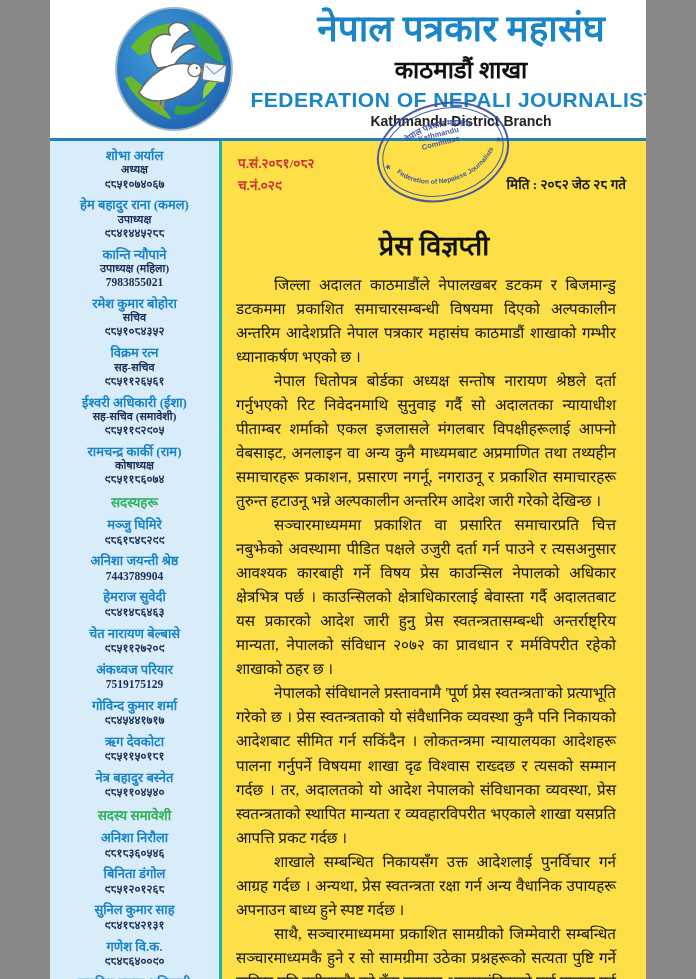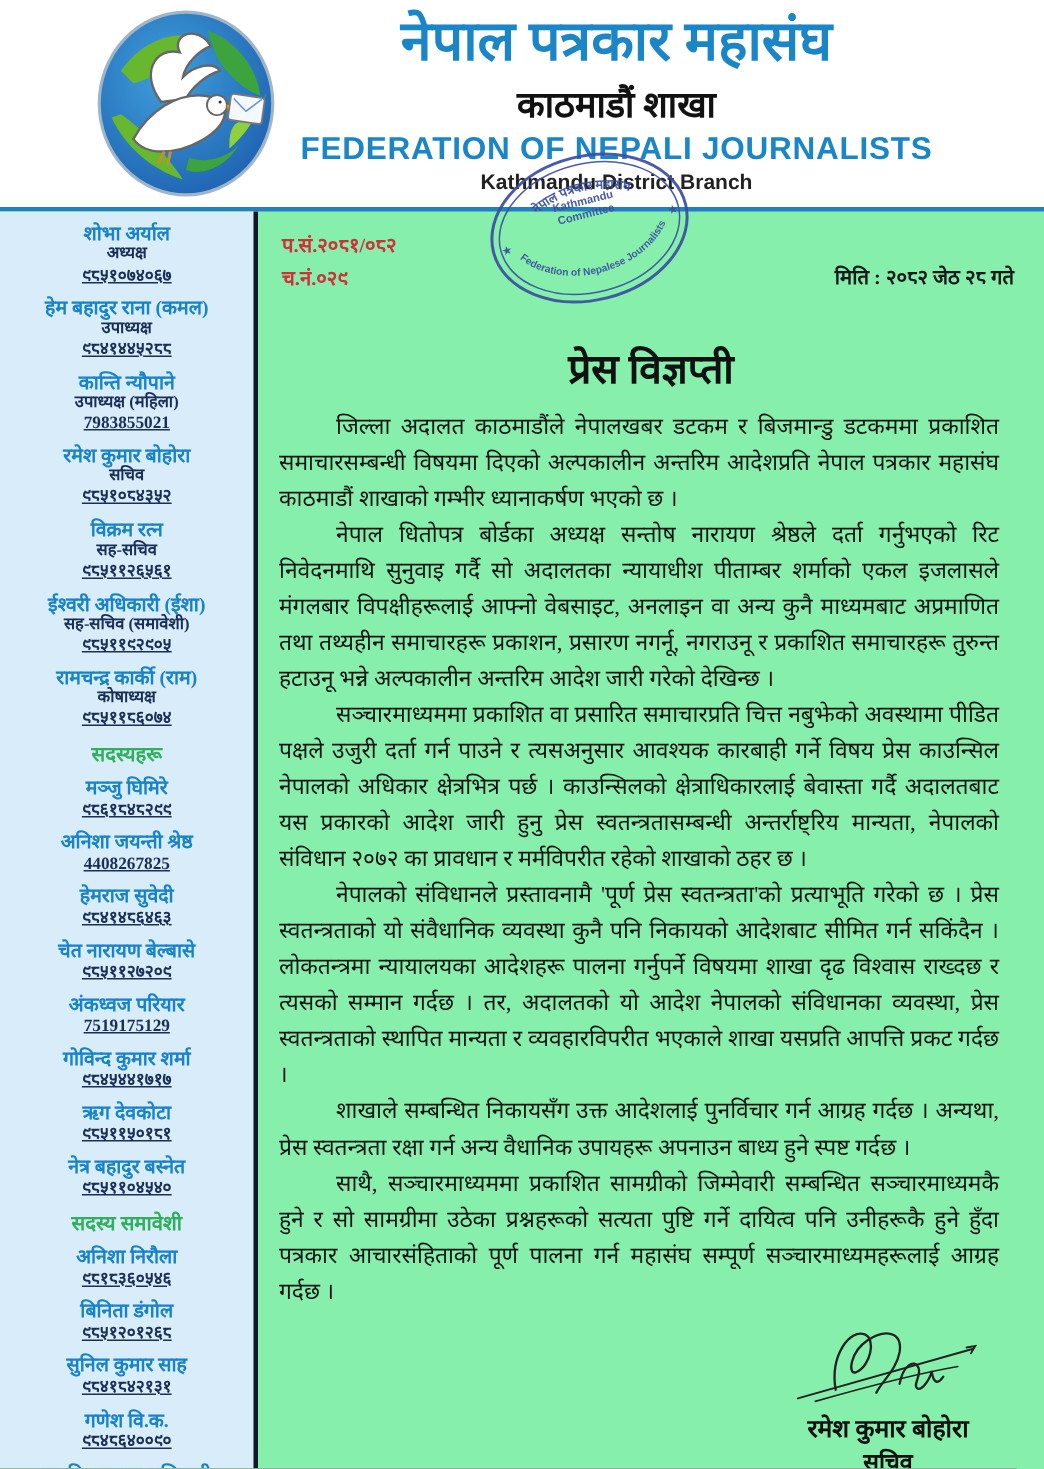--- a/index.html
+++ b/index.html
@@ -1,42 +1,42 @@
 <!DOCTYPE html>
 <html lang="ne"><head>
 <meta charset="utf-8">
 <style>
   * { margin:0; padding:0; box-sizing:border-box; }
   html,body { background:#888; }
   .page {
-    width:696px; height:979px; position:relative; background:#86efac;
+    width:596px; height:979px; position:relative; background:#fde047;
     margin:0 auto; overflow:hidden;
     font-family:"Liberation Serif","DejaVu Serif",serif;
   }
   
   .header { height:138px; position:relative; background:#fff; }
   .logo { position:absolute; left:62px; top:6px; width:124px; height:126px; }
   .header-text { margin-left:196px; width:430px; text-align:center; padding-top:8px; }
   .org-np   { font-size:37px; font-weight:bold; color:#1a86c8; line-height:1.15; }
   .branch-np{ font-size:24px; font-weight:bold; color:#111; margin-top:1px; }
   .org-en   { font-size:21px; font-weight:bold; color:#1a86c8; letter-spacing:.5px; margin-top:3px;
               font-family:"Liberation Sans","DejaVu Sans",sans-serif; }
   .branch-en{ font-size:14px; font-weight:600; color:#222; margin-top:1px;
               font-family:"Liberation Sans","DejaVu Sans",sans-serif; }
   .divider { height:3px; background:#2080c0; }
   
   .content-row { display:flex; height:838px; }
   .sidebar {
-    width:172px; background:#d9ecf9; border-right:3px solid #0f172a;
+    width:172px; background:#d9ecf9; border-right:3px solid #14b8a6;
     padding-top:7px; text-align:center; overflow:hidden;
   }
   .person { margin-bottom:6px; }
   .person-name { color:#1884c7; font-weight:bold; font-size:13px; line-height:1.18; }
   .person-role { font-size:11px; color:#1a2f55; font-weight:bold; line-height:1.2; }
-  .person-phone{ font-size:11.5px; color:#1a2f55; font-weight:bold; line-height:1.2; margin-top:1px;text-decoration:underline; }
+  .person-phone{ font-size:11.5px; color:#1a2f55; font-weight:bold; line-height:1.2; margin-top:1px; }
   .group-heading { color:#2eb05c; font-weight:bold; font-size:13.5px; margin:5px 0 6px; }
   .main { flex:1; display:flex; flex-direction:column; position:relative; }
   
   .meta-row { display:flex; justify-content:space-between; padding:12px 20px 0 16px; }
   .ref-block { color:#d03038; font-weight:bold; font-size:13.5px; line-height:1.6; }
   .date-line { color:#1a1a1a; font-weight:bold; font-size:13.5px; margin-top:22px; }
   .stamp { position:absolute; left:142px; top:-52px; width:158px; height:126px; opacity:.92; }
   
   .doc-title { text-align:center; font-size:27px; font-weight:bold; color:#111; margin-top:30px; }
   .body-wrap { padding:10px 30px 0 14px; }
@@ -135,21 +135,21 @@
           <div class="person-role">कोषाध्यक्ष</div>
           <div class="person-phone">९८५११८६०७४</div>
         </div>
         <div class="group-heading">सदस्यहरू</div>
         <div class="person">
           <div class="person-name">मञ्जु घिमिरे</div>
           <div class="person-phone">९८६१८४८२९९</div>
         </div>
         <div class="person">
           <div class="person-name">अनिशा जयन्ती श्रेष्ठ</div>
-          <div class="person-phone">4408267825</div>
+          <div class="person-phone">7443789904</div>
         </div>
         <div class="person">
           <div class="person-name">हेमराज सुवेदी</div>
           <div class="person-phone">९८४१४८६४६३</div>
         </div>
         <div class="person">
           <div class="person-name">चेत नारायण बेल्बासे</div>
           <div class="person-phone">९८५११२७२०९</div>
         </div>
         <div class="person">

